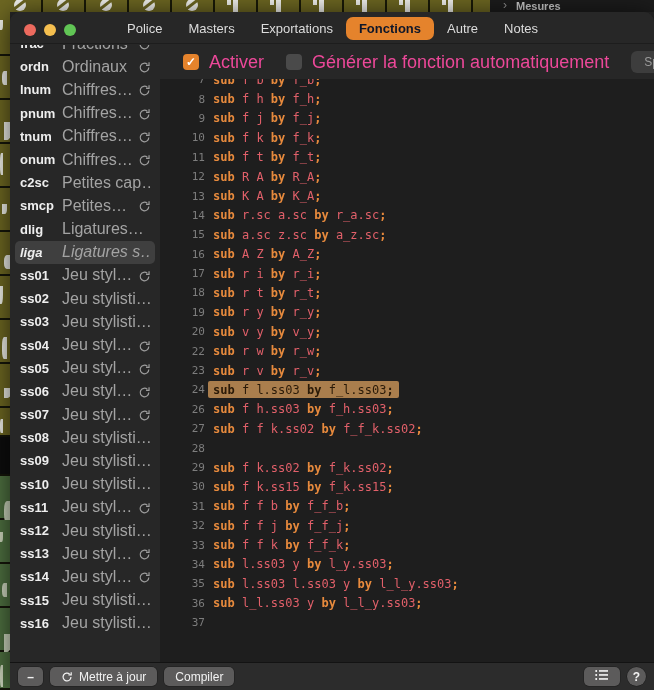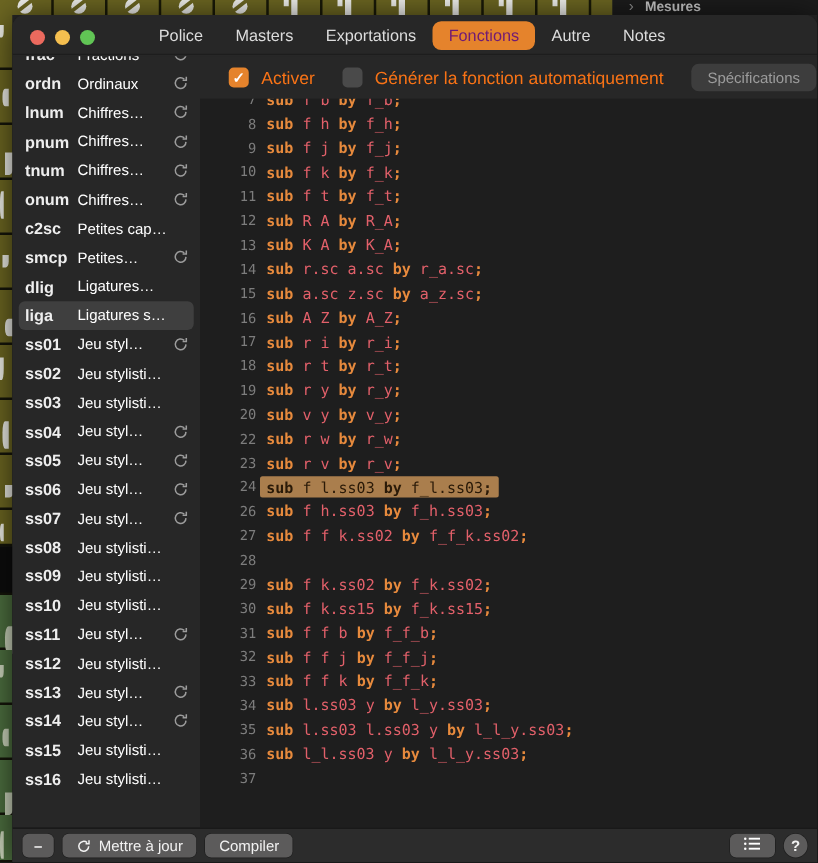--- a/index.html
+++ b/index.html
@@ -24,37 +24,37 @@
   .dialog { position:absolute; left:10px; top:12px; width:644px; height:678px; background:#272727; border-radius:10px 10px 0 0; box-shadow:0 2px 26px rgba(0,0,0,.65); overflow:hidden; }
 
   .titlebar { position:absolute; left:0; top:0; right:0; height:32px; background:#272727; border-bottom:1px solid #1d1d1d; }
   .traffic { position:absolute; left:14px; top:12px; display:flex; gap:8px; }
   .tl { width:12px; height:12px; border-radius:50%; }
   .tl.close { background:var(--tl-red); }
   .tl.min   { background:var(--tl-yellow); }
   .tl.zoom  { background:var(--tl-green); }
   .tab-bar { position:absolute; left:104px; top:5px; display:flex; align-items:center; }
   .tab { color:#dcdcdc; font-size:13px; padding:4px 13px; border-radius:7px; white-space:nowrap; }
-  .tab.active { background:var(--accent); color:#701a75; font-weight:normal; }
+  .tab.active { background:var(--accent); color:#0f172a; font-weight:bold; }
 
   
   .sidebar { position:absolute; left:0; top:33px; width:150px; bottom:28px; overflow:hidden; background:#272727; }
   .side-list { list-style:none; margin-top:-13px; }
   .side-item { height:23.2px; display:flex; align-items:center; padding:0 9px 0 10px; }
   .side-item .tag { width:42px; flex:none; font-weight:bold; font-size:13px; color:#eeeeee; }
-  .side-item .desc { flex:1; font-size:12px; color:#ffffff; white-space:nowrap; overflow:hidden; }
+  .side-item .desc { flex:1; font-size:16px; color:#a3a3a3; white-space:nowrap; overflow:hidden; }
   .side-item .refresh { flex:none; width:13px; height:13px; color:#9c9c9c; margin-left:4px; }
-  .side-item.selected { background:#3f3f3f; border-radius:5px; margin:0 5px; padding:0 4px 0 5px; }
+  .side-item.selected { background:#3f3f3f; border-radius:5px; margin:0 5px; padding:0 4px 0 5px;font-style:italic; }
 
   
   .toolbar { position:absolute; left:150px; top:33px; right:0; height:34px; background:#272727; display:flex; align-items:center; padding:0 17px 0 23px; gap:10px; }
   .cbx { width:16px; height:16px; border-radius:4px; flex:none; display:flex; align-items:center; justify-content:center; }
   .cbx.checked { background:var(--accent); color:#fff; font-size:12px; font-weight:bold; }
   .cbx.unchecked { background:rgba(125,125,125,.42); }
-  .cbx-label { color:#f97316; font-size:14px; margin-right:12px; white-space:nowrap; }
+  .cbx-label { color:#ec4899; font-size:18px; margin-right:12px; white-space:nowrap; }
   .spec-btn { margin-left:auto; background:#3d3d3d; color:#9c9c9c; font-size:12px; padding:4px 13px; border-radius:6px; white-space:nowrap; }
 
   
   .code { position:absolute; left:150px; top:67px; right:0; bottom:28px; background:#1e1e1e; overflow:hidden; font-family:"DejaVu Sans Mono", monospace; font-size:12px; }
   .code-lines { margin-top:-9px; }
   .cline { height:19.4px; display:flex; align-items:center; white-space:pre; }
   .lnum { width:53px; flex:none; text-align:right; padding-right:8px; color:#7d7d7d; font-size:11px; }
   .ctext { white-space:pre; }
   .tok-kw { color:var(--kw); font-weight:bold; }
   .tok-nm { color:var(--nm); }

